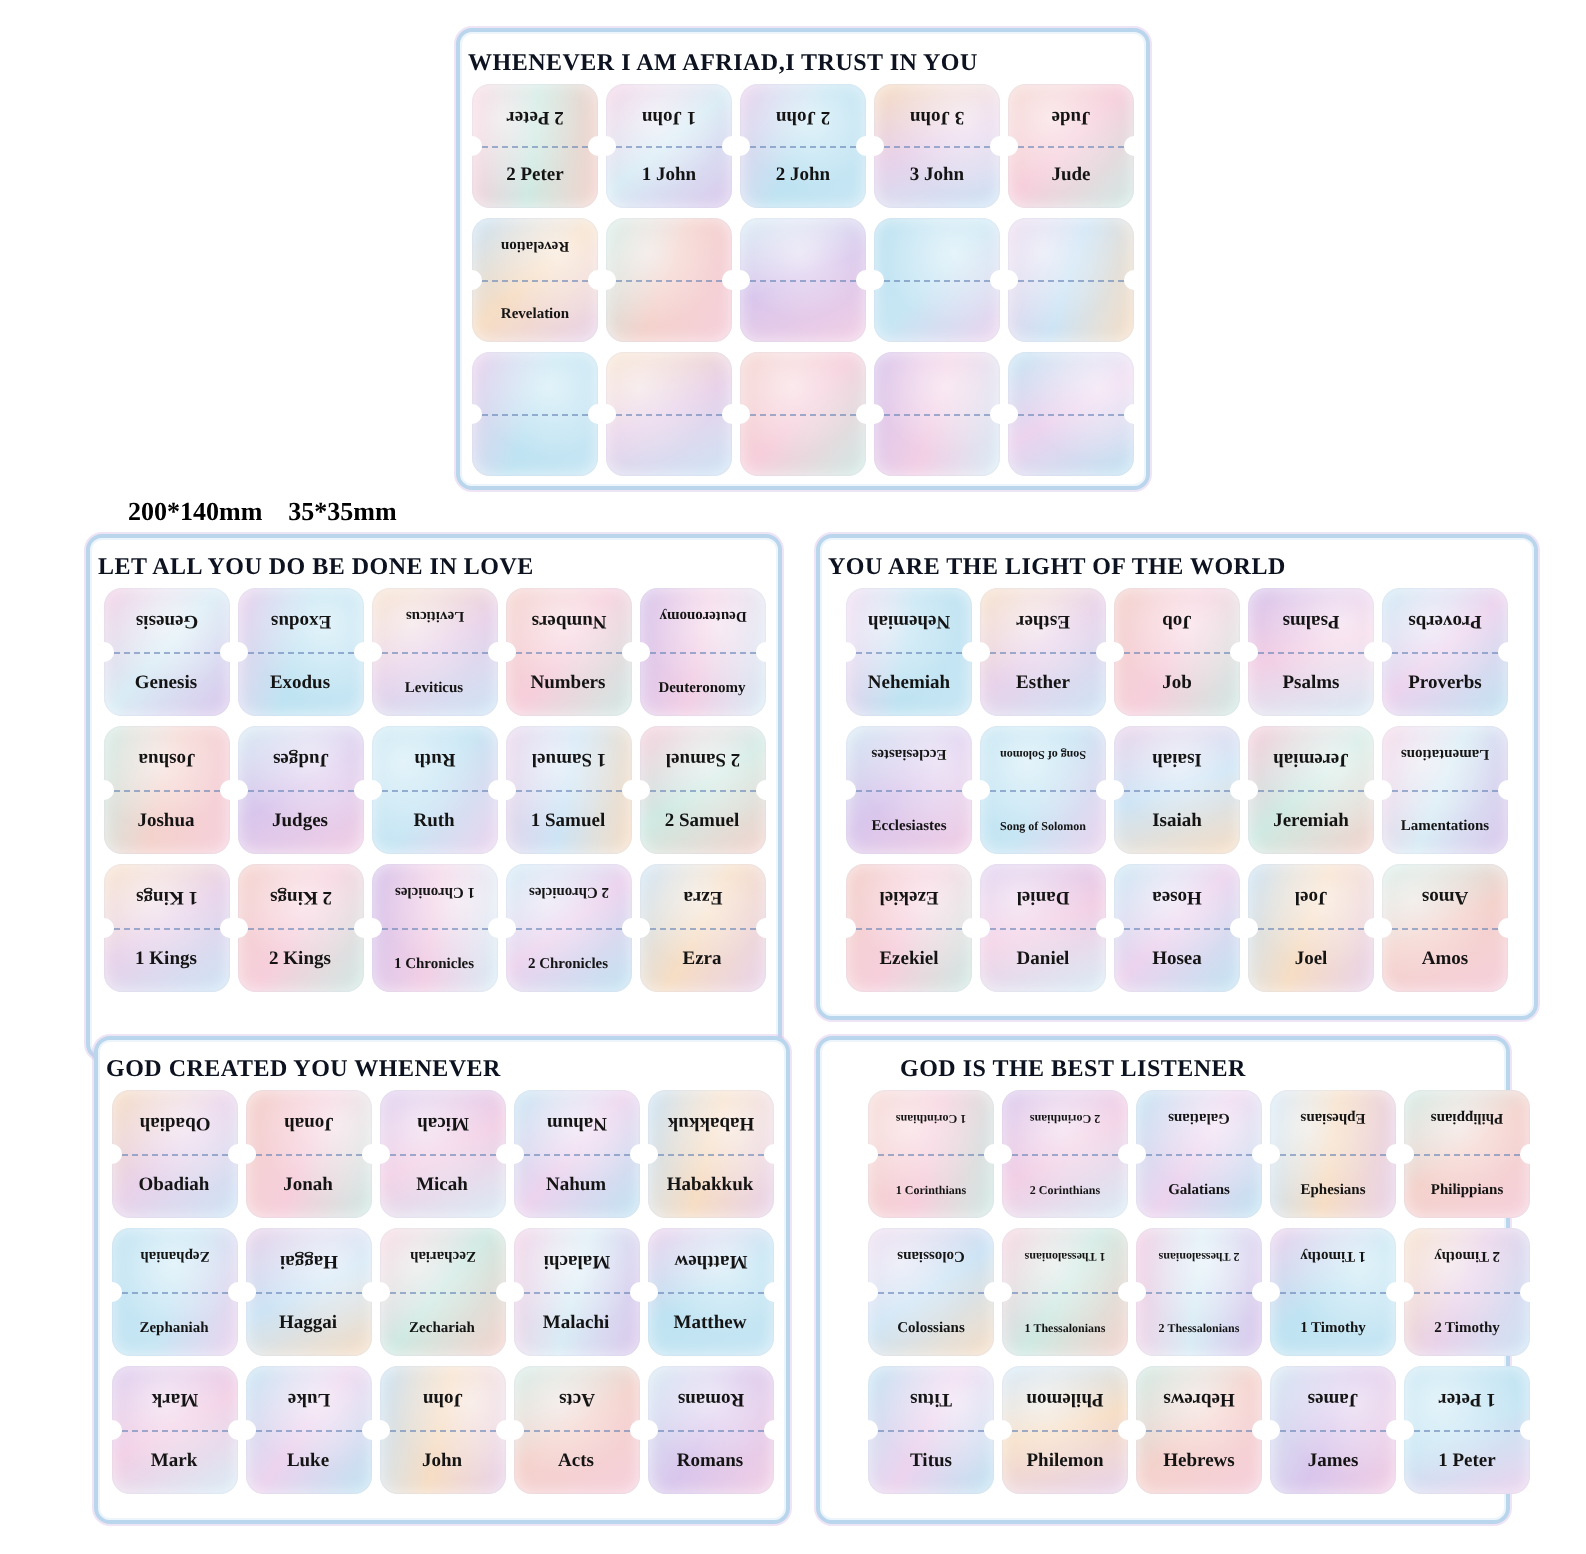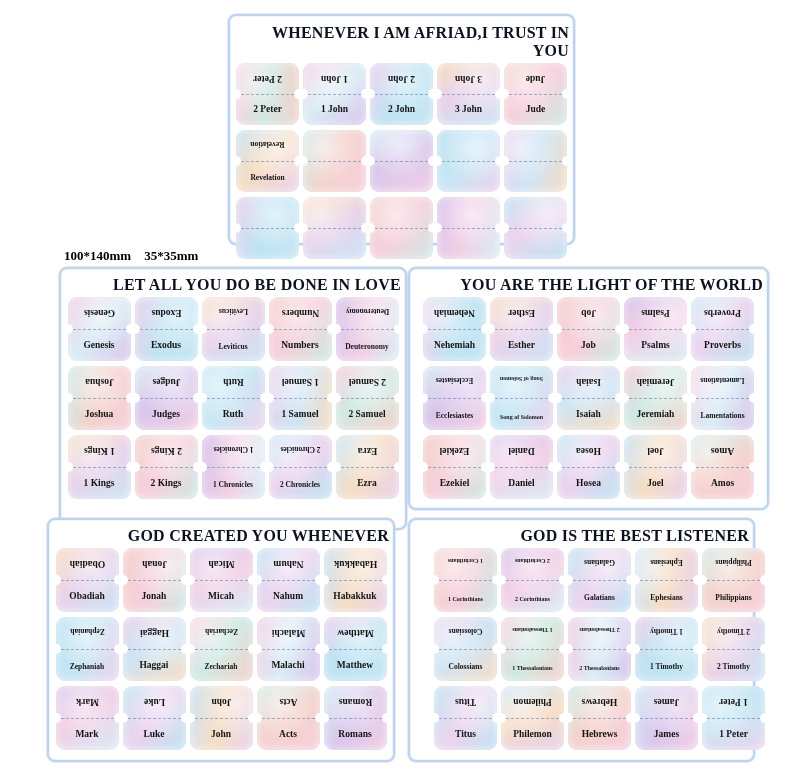--- a/index.html
+++ b/index.html
@@ -1,49 +1,49 @@
 <!DOCTYPE html>
 <html><head>
 <meta charset="utf-8">
 <style>
   html,body{margin:0;padding:0;background:#ffffff;}
   #stage{position:relative;width:793px;height:777px;background:#ffffff;overflow:hidden;
          font-family:"Liberation Serif",serif;}
   .panel{position:absolute;box-sizing:border-box;background:#ffffff;
          border:2px solid #b9d6ec;border-radius:8px;
          box-shadow:0 0 0 1px rgba(220,195,235,.45), inset 0 0 0 1px rgba(200,225,245,.35);}
-  .panel-title{margin:7px 4px 3px;text-align:right;font-weight:bold;font-size:16px;
+  .panel-title{margin:7px 4px 3px;text-align:left;font-weight:bold;font-size:12px;
          color:#0d1220;letter-spacing:.25px;font-family:"Liberation Serif",serif;}
   .panel-top .panel-title{margin-top:8px;}
   .tab-grid{display:grid;grid-template-columns:repeat(5,63px);gap:5px 4px;justify-content:center;margin-top:3px;}
   .tab{position:relative;width:63px;height:64px;border-radius:9px;
        box-shadow:inset 0 0 8px rgba(255,255,255,.65), inset 0 0 1px rgba(140,150,190,.4);}
   .panel-top .tab{height:62px;}
   .notch{position:absolute;width:10px;height:10px;background:#ffffff;border-radius:50%;top:50%;margin-top:-5px;}
   .nl{left:-5px;} .nr{right:-5px;}
   .cut{position:absolute;left:5px;right:5px;top:50%;border-top:1px dashed rgba(100,130,180,.6);}
   .txt{position:absolute;left:1px;right:1px;text-align:center;font-size:9.5px;line-height:1.05;
        color:#141414;font-family:"Liberation Serif",serif;font-weight:bold;}
   .txt.top{top:10px;transform:rotate(180deg);}
   .txt.bot{bottom:10px;}
   .txt.s{font-size:7.5px;} .txt.xs{font-size:6px;}
   #p0{left:228px;top:14px;width:347px;height:231px;}
-  #p1{left:59px;top:267px;width:348px;height:263px;}
+  #p1{left:43px;top:267px;width:348px;height:263px;}
   #p2{left:408px;top:267px;width:361px;height:243px;}
   #p3{left:47px;top:518px;width:348px;height:244px;}
   #p4{left:408px;top:518px;width:347px;height:244px;padding-left:36px;}
   #size-note{position:absolute;left:64px;top:248px;font-weight:bold;font-size:13px;color:#000;
        white-space:pre;font-family:"Liberation Serif",serif;}
 </style>
 </head>
 <body>
 
 <div id="stage">
 
-  <div id="size-note">100*140mm    35*35mm</div>
+  <div id="size-note">200*140mm    35*35mm</div>
 
   <section id="p0" class="panel panel-top">
     <h2 class="panel-title">WHENEVER I AM AFRIAD,I TRUST IN YOU</h2>
     <div class="tab-grid">
         <div class="tab" style="background: radial-gradient(circle at 25% 28%, rgba(255, 255, 255, 0.55), rgba(255, 255, 255, 0) 60%), linear-gradient(95deg, rgb(246, 207, 220), rgb(207, 233, 226) 48%, rgb(244, 210, 204));">
           <span class="notch nl"></span>
           <span class="notch nr"></span>
           <span class="txt top">2 Peter</span>
           <span class="cut"></span>
           <span class="txt bot">2 Peter</span>

